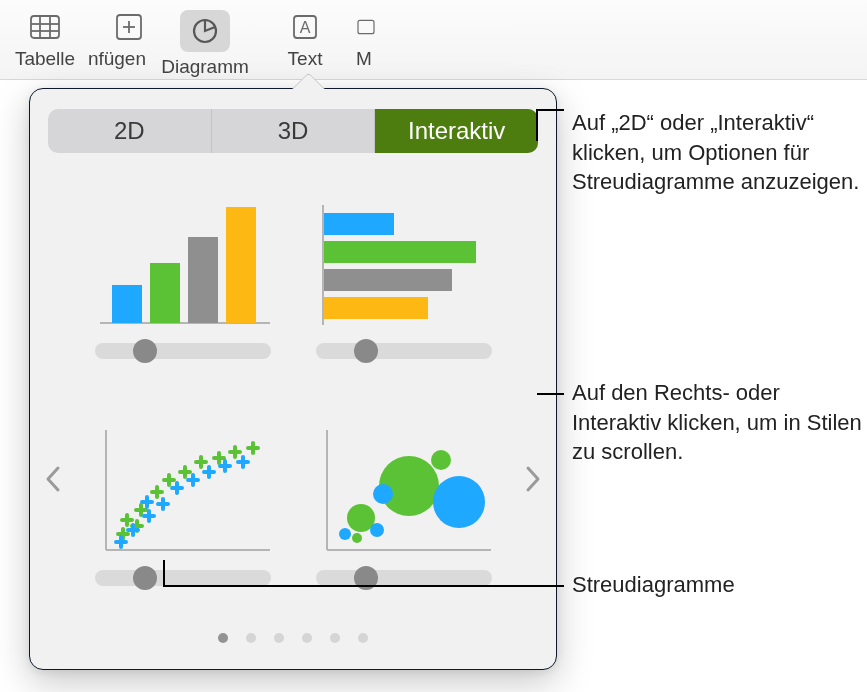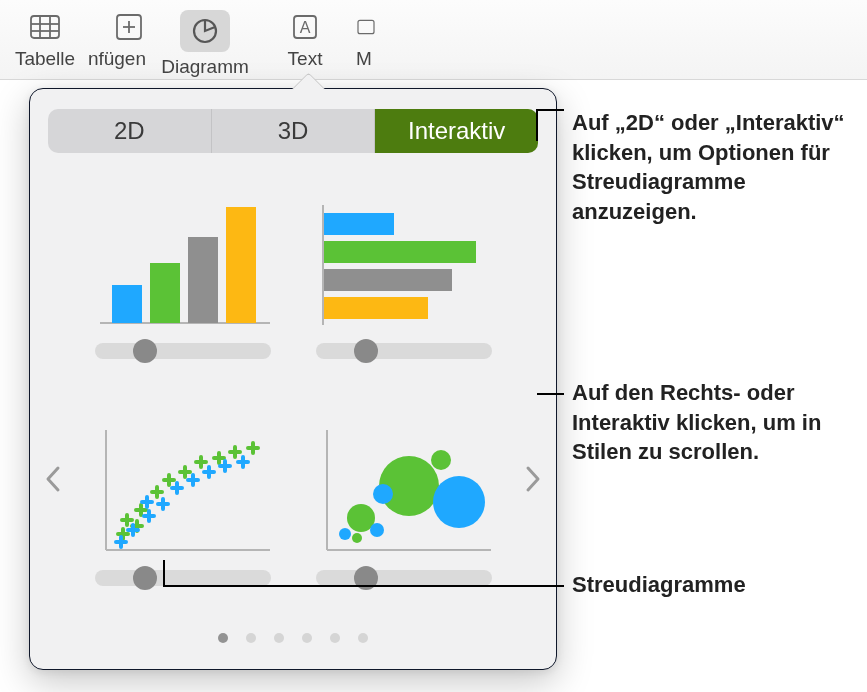--- a/index.html
+++ b/index.html
@@ -149,21 +149,20 @@
       background: #d5d5d5;
       cursor: pointer;
     }
     .dot.active { background: #939393; }
     .callout {
       position: absolute;
       font-size: 22px;
       line-height: 1.35;
       color: #222;
       width: 295px;
-      font-weight: bold;
     }
     .callout-line {
       position: absolute;
       background: #000;
     }
     
   </style>
 </head>
 <body>
 

